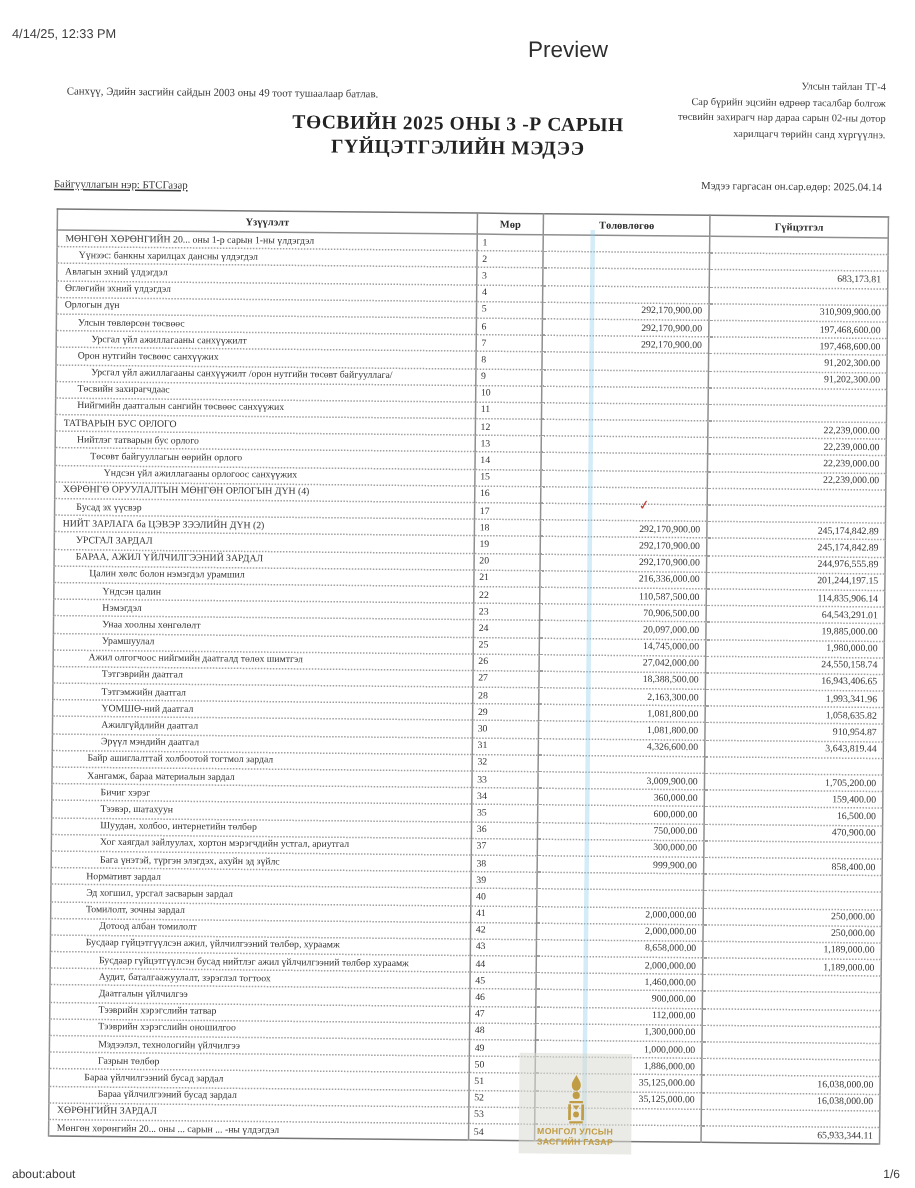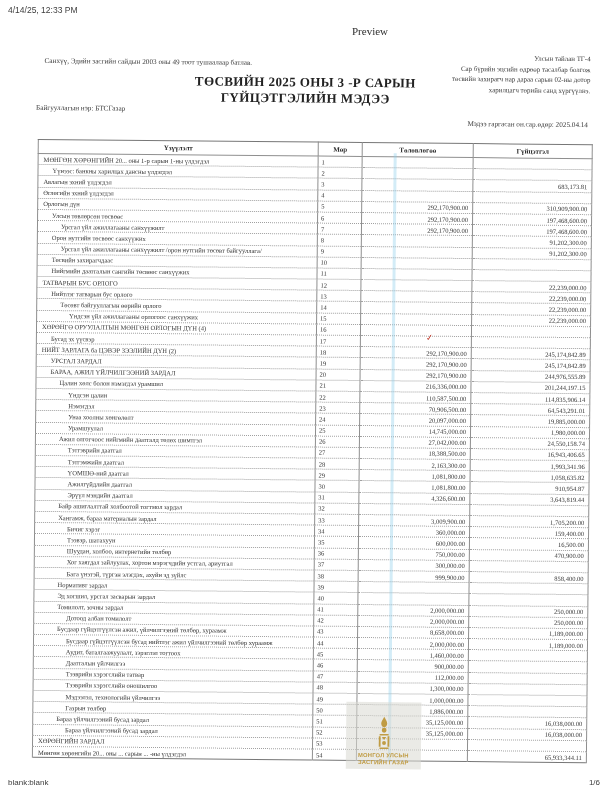--- a/index.html
+++ b/index.html
@@ -1,32 +1,32 @@
 <!DOCTYPE html>
 <html><head>
 <meta charset="utf-8">
 <style>
   html,body{margin:0;padding:0;}
   body{width:610px;height:792px;background:#ffffff;position:relative;overflow:hidden;
        font-family:"Liberation Serif",serif;color:#2b2b2b;}
   
-  .chrome{position:absolute;font-family:"Liberation Sans",sans-serif;color:#3d3d3d;}
+  .chrome{position:absolute;font-family:"Liberation Sans",sans-serif;color:#3d3d3d;margin-top:12px;}
   #ts{top:5px;left:8px;font-size:8.5px;}
-  #pv{top:25px;left:352px;font-size:11px;color:#2e2e2e;font-family:Liberation Serif, serif;}
+  #pv{top:13px;left:352px;font-size:15px;color:#2e2e2e;}
   #fl{bottom:5px;left:8px;font-size:8px;}
   #fr{bottom:5px;right:10px;font-size:8px;}
   
   .scan{position:absolute;left:0;top:0;width:610px;height:792px;
         transform:rotate(0.55deg);transform-origin:50px 120px;}
   .approval{position:absolute;left:44px;top:56px;width:235px;font-size:7.2px;line-height:1.5;color:#3a3a3a;}
   .reportcode{position:absolute;right:20px;top:49px;width:260px;text-align:right;
               font-size:6.9px;line-height:1.55;color:#3a3a3a;}
   .title{position:absolute;left:140px;top:72px;width:330px;text-align:center;
          font-weight:bold;font-size:13px;line-height:1.25;letter-spacing:.4px;color:#222;}
-  .org{position:absolute;left:36px;top:104px;font-size:7.2px;color:#3a3a3a;}
+  .org{position:absolute;left:36px;top:119px;font-size:7.2px;color:#3a3a3a;text-decoration:underline;}
   .datenote{position:absolute;right:22px;top:116px;font-size:7.2px;color:#3a3a3a;}
   
   table{position:absolute;left:38px;top:139px;width:554px;border-collapse:collapse;table-layout:fixed;}
   col.w-label{width:280px;} col.w-no{width:44px;} col.w-plan{width:111px;} col.w-act{width:119px;}
   th,td{border-left:1px solid #8f8f8f;border-right:1px solid #8f8f8f;
         border-top:1px dotted #a0a0a0;border-bottom:1px dotted #a0a0a0;
         font-size:6.5px;color:#343434;padding:0 3px;height:10.2px;overflow:hidden;white-space:nowrap;}
   table{border:1px solid #777;}
   thead th{border-bottom:1px solid #8f8f8f;border-top:1px solid #777;
            font-size:7px;font-weight:bold;text-align:center;height:13px;color:#2d2d2d;}
@@ -44,21 +44,21 @@
       align-items:center;justify-content:flex-end;padding-bottom:3px;box-sizing:border-box;}
   .wm svg{width:18px;height:34px;margin-bottom:2px;}
   .wm .wmtext{font-family:"Liberation Sans",sans-serif;font-weight:bold;font-size:5.8px;
       line-height:1.25;color:#c09c44;text-align:center;letter-spacing:.2px;}
 </style>
 </head>
 <body>
 
 <div class="chrome" id="ts">4/14/25, 12:33 PM</div>
 <div class="chrome" id="pv">Preview</div>
-<div class="chrome" id="fl">blank:blank</div>
+<div class="chrome" id="fl">about:about</div>
 <div class="chrome" id="fr">1/6</div>
 
 <div class="scan">
   <div class="approval">Санхүү, Эдийн засгийн сайдын 2003 оны 49 тоот тушаалаар батлав.</div>
   <div class="reportcode">
       <div>Улсын тайлан ТГ-4</div>
       <div>Сар бүрийн эцсийн өдрөөр тасалбар болгож</div>
       <div>төсвийн захирагч нар дараа сарын 02-ны дотор</div>
       <div>харилцагч төрийн санд хүргүүлнэ.</div>
     </div>

